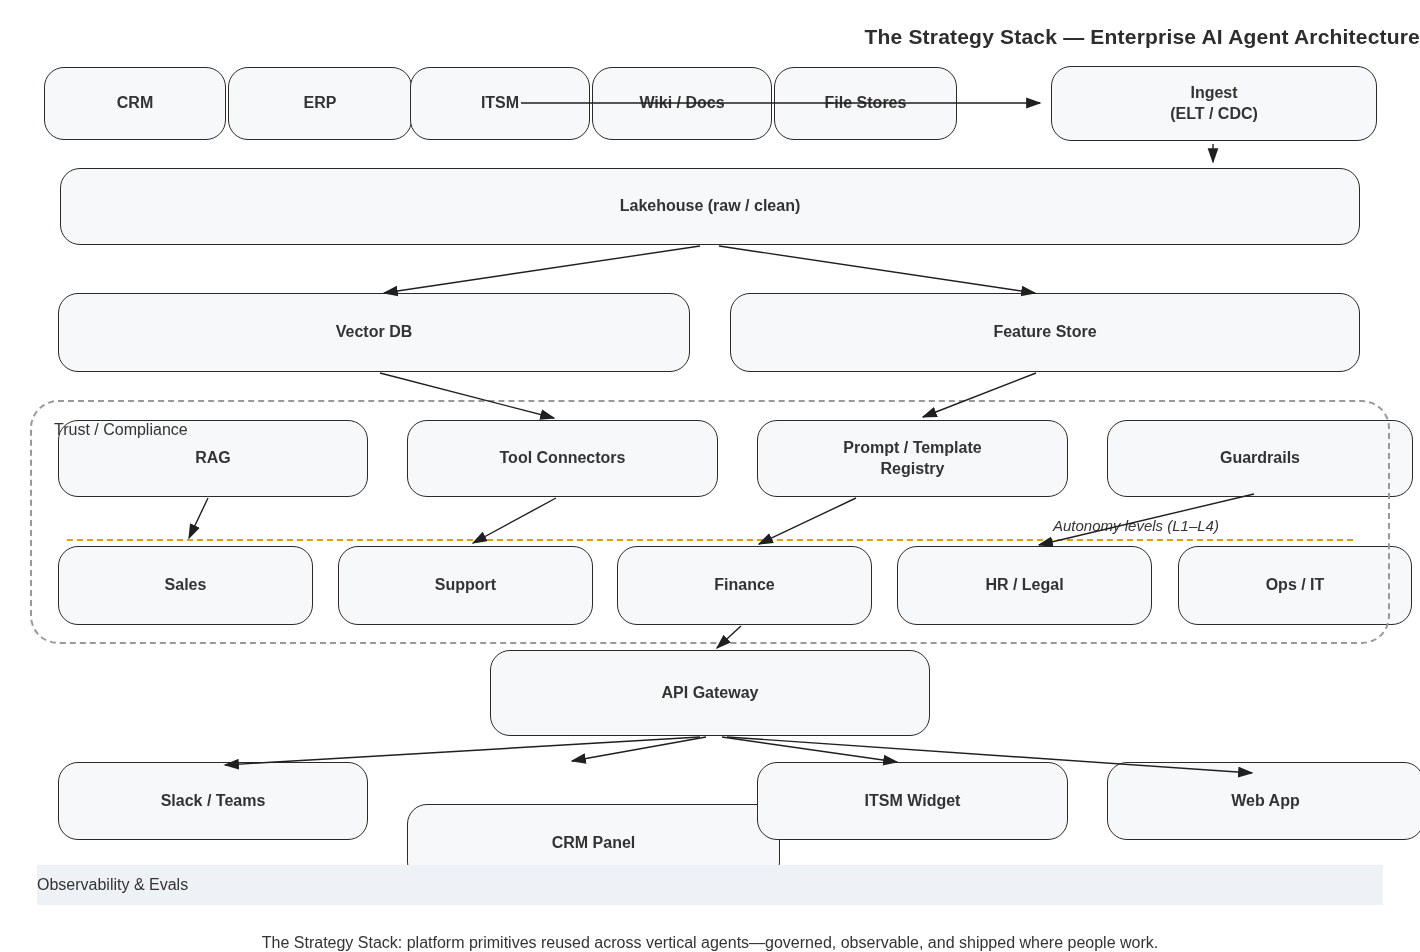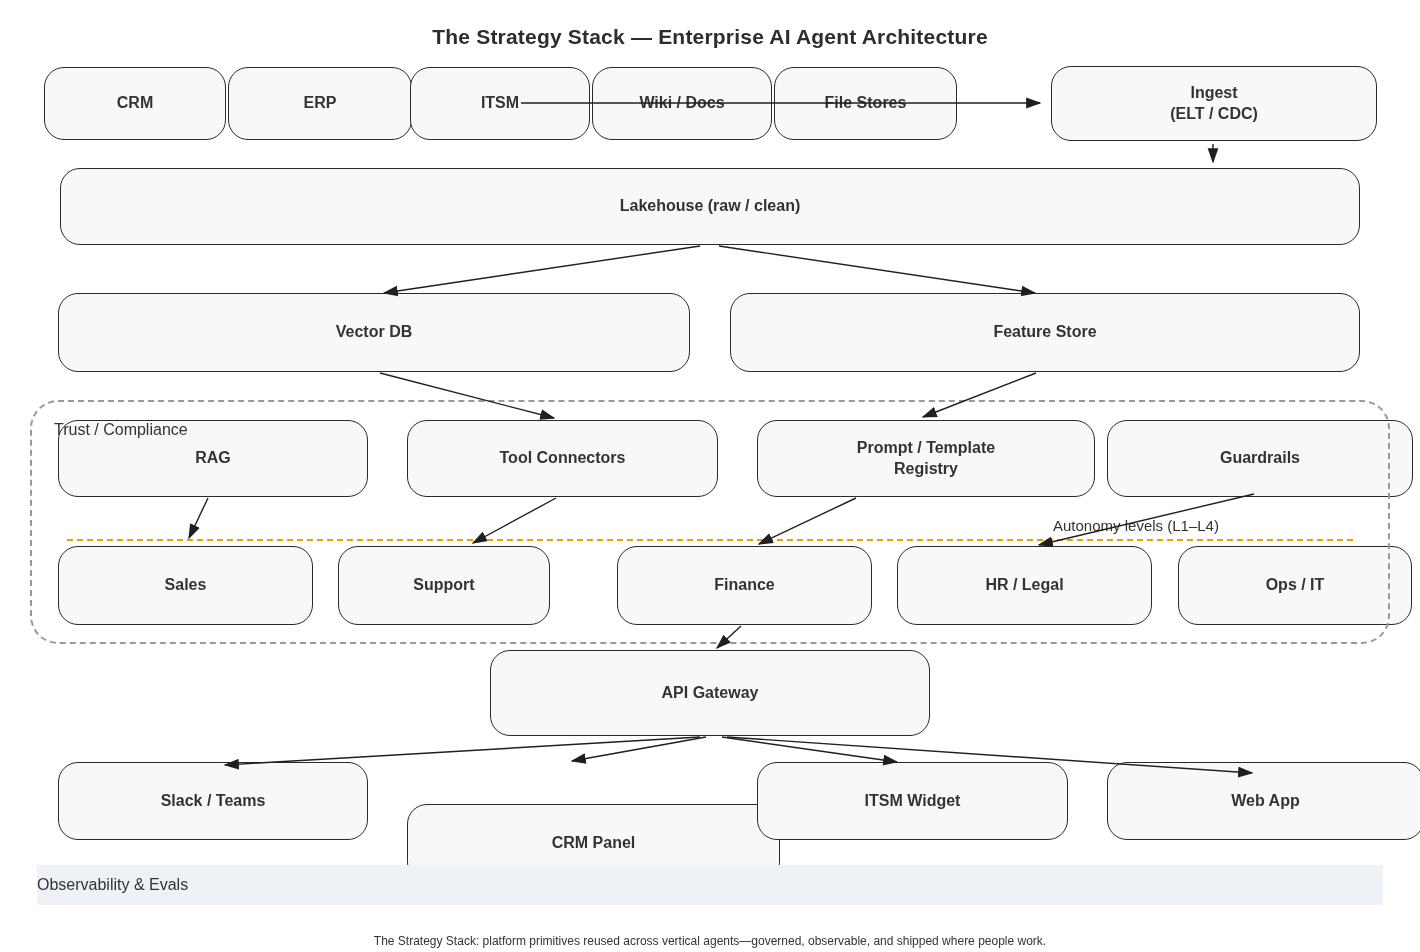--- a/index.html
+++ b/index.html
@@ -10,62 +10,62 @@
     --observability-fill:#eef1f6;
     --arrow:#1f1f1f;
     --text:#333333;
   }
   html,body{margin:0;padding:0;background:#ffffff;}
   .canvas{
     position:relative;width:1420px;height:952px;overflow:hidden;background:#ffffff;
     font-family:"Liberation Sans","DejaVu Sans",sans-serif;color:var(--text);
   }
   .title{
-    position:absolute;left:0;right:0;top:25px;text-align:center;
+    position:absolute;left:0;right:0;top:25px;text-align:right;
     font-size:21px;font-weight:bold;color:#2d2d2d;letter-spacing:.2px;z-index:2;
   }
   .node{
     position:absolute;background:var(--node-fill);border:1.5px solid var(--node-border);
     border-radius:20px;display:flex;align-items:center;justify-content:center;
     text-align:center;font-weight:bold;font-size:16px;line-height:1.3;
     white-space:pre-line;z-index:2;box-sizing:border-box;
   }
   .bar{
     position:absolute;background:var(--observability-fill);display:flex;align-items:center;
     justify-content:flex-start;font-size:16px;font-weight:normal;color:var(--text);z-index:2;
   }
   .trust-box{
     position:absolute;left:30px;top:400px;width:1360px;height:244px;
     border:2px dashed var(--container-border);border-radius:28px;z-index:3;
     pointer-events:none;background:transparent;box-sizing:border-box;
   }
   .trust-label{position:absolute;left:54px;top:421px;font-size:16px;color:var(--text);z-index:4;}
-  .autonomy-label{position:absolute;left:1053px;top:517px;font-size:15px;color:var(--text);z-index:2;text-align:right;}
-  .caption{position:absolute;left:0;right:0;top:934px;text-align:center;font-size:12px;color:var(--text);z-index:2;}
+  .autonomy-label{position:absolute;left:1053px;top:517px;font-size:15px;font-style:italic;color:var(--text);z-index:2;text-align:right;}
+  .caption{position:absolute;left:0;right:0;top:934px;text-align:center;font-size:16px;color:var(--text);z-index:2;}
   svg.arrows{position:absolute;left:0;top:0;width:1420px;height:952px;z-index:5;pointer-events:none;}
   svg.arrows line.edge{stroke:var(--arrow);stroke-width:1.4;}
   svg.arrows line.autonomy{stroke:var(--autonomy-line);stroke-width:2;}
   svg.arrows marker path{fill:var(--arrow);}
 
   
   #n-crm{left:44px;top:67px;width:182px;height:73px}
   #n-erp{left:228px;top:67px;width:184px;height:73px}
   #n-itsm{left:410px;top:67px;width:180px;height:73px}
   #n-wiki{left:592px;top:67px;width:180px;height:73px}
   #n-files{left:774px;top:67px;width:183px;height:73px}
   #n-ingest{left:1051px;top:66px;width:326px;height:75px}
   #n-lakehouse{left:60px;top:168px;width:1300px;height:77px}
   #n-vector{left:58px;top:293px;width:632px;height:79px}
   #n-feature{left:730px;top:293px;width:630px;height:79px}
   #n-rag{left:58px;top:420px;width:310px;height:77px}
   #n-tool{left:407px;top:420px;width:311px;height:77px}
-  #n-prompt{left:757px;top:420px;width:338px;height:77px}
+  #n-prompt{left:757px;top:420px;width:311px;height:77px}
   #n-guardrails{left:1107px;top:420px;width:306px;height:77px}
   #n-sales{left:58px;top:546px;width:255px;height:79px}
-  #n-support{left:338px;top:546px;width:212px;height:79px}
+  #n-support{left:338px;top:546px;width:255px;height:79px}
   #n-finance{left:617px;top:546px;width:255px;height:79px}
   #n-hr{left:897px;top:546px;width:255px;height:79px}
   #n-ops{left:1178px;top:546px;width:234px;height:79px}
   #n-apigw{left:490px;top:650px;width:440px;height:86px}
   #n-slack{left:58px;top:762px;width:310px;height:78px}
   #n-crmpanel{left:407px;top:804px;width:373px;height:78px}
   #n-itsmw{left:757px;top:762px;width:311px;height:78px}
   #n-webapp{left:1107px;top:762px;width:317px;height:78px}
   #obs-bar{left:37px;top:865px;width:1346px;height:40px}
 </style>

